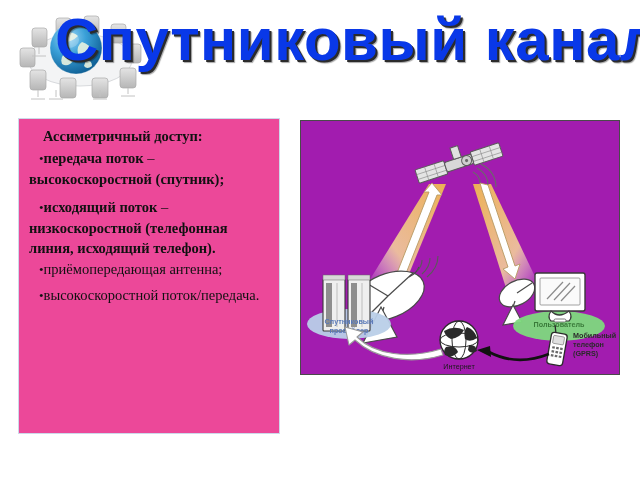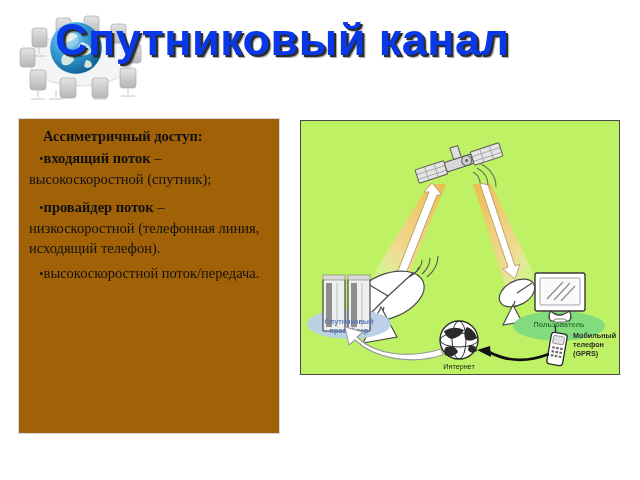--- a/index.html
+++ b/index.html
@@ -14,56 +14,56 @@
 
   
   .title-art{
     position:absolute;left:12px;top:4px;width:140px;height:100px;
   }
   .title-text{
     position:absolute;left:55px;top:14px;
     width:580px;
     font-family:"Liberation Sans", sans-serif;
     font-weight:bold;
-    font-size:45px;
+    font-size:60px;
     line-height:52px;
     letter-spacing:0.5px;
     color:#0938E8;
     text-shadow:2px 2px 0 #2b2b2b, 3px 3px 1px rgba(0,0,0,.35);
     white-space:nowrap;
   }
 
   
   .text-card{
     position:absolute;left:18px;top:118px;width:262px;height:316px;
     border:1px solid #cdd9ea;
-    background:#a16207;
+    background:#ec4899;
     box-sizing:border-box;
     padding:8px 10px 6px 10px;
   }
   .text-card p{
     margin:0 0 2px 0;
     font-size:14.5px;
     line-height:19.5px;
     color:#111;
     font-family:"Liberation Serif", serif;
   }
   .hdr{font-weight:bold;padding-left:14px;margin-bottom:4px;}
   .hdr2{font-weight:bold;padding-left:14px;margin-top:7px;margin-bottom:4px;}
   .bul{padding-left:10px;}
   .bul .b{font-weight:bold;}
   .bullet{font-size:13px;}
-  .cont{padding-left:0px;}
+  .cont{padding-left:0px;font-weight:bold;}
   .gap{height:6px;}
 
   
   .diagram-box{
     position:absolute;left:300px;top:120px;width:320px;height:255px;
     border:1.5px solid #4a4a4a;
-    background:#bef264;
+    background:#a21caf;
     box-sizing:border-box;
     overflow:hidden;
   }
   .diagram-box svg{display:block;}
   .lbl{
     font-family:"Liberation Sans", sans-serif;
     font-size:7.2px;
     font-weight:bold;
   }
   .lbl-blue{fill:#5878b8;}
@@ -119,29 +119,30 @@
       <ellipse cx="56" cy="36" rx="11" ry="8" fill="#ffffff" opacity="0.22"></ellipse>
     </svg>
   </div>
 
   <div class="title-text">Спутниковый канал</div>
 
   <div class="text-card">
 
     <p class="hdr">Ассиметричный доступ:</p>
 
-    <p class="bul"><span class="bullet">•</span><span class="b">входящий поток</span><span> – </span></p>
+    <p class="bul"><span class="bullet">•</span><span class="b">передача поток</span><span> – </span></p>
     <p class="cont">высокоскоростной (спутник);</p>
 
     <div class="gap"></div>
 
-    <p class="bul"><span class="bullet">•</span><span class="b">провайдер поток</span><span> – </span></p>
+    <p class="bul"><span class="bullet">•</span><span class="b">исходящий поток</span><span> – </span></p>
     <p class="cont">низкоскоростной (телефонная линия, исходящий телефон).</p>
 
 
+    <p class="bul"><span class="bullet">•</span><span>приёмопередающая антенна;</span></p>
 
     <div style="height:4px"></div>
 
     <p class="bul"><span class="bullet">•</span><span>высокоскоростной поток/передача.</span></p>
 
   </div>
 
   <div class="diagram-box">
     <svg width="317" height="252" viewBox="0 0 317 252">
       <defs>

